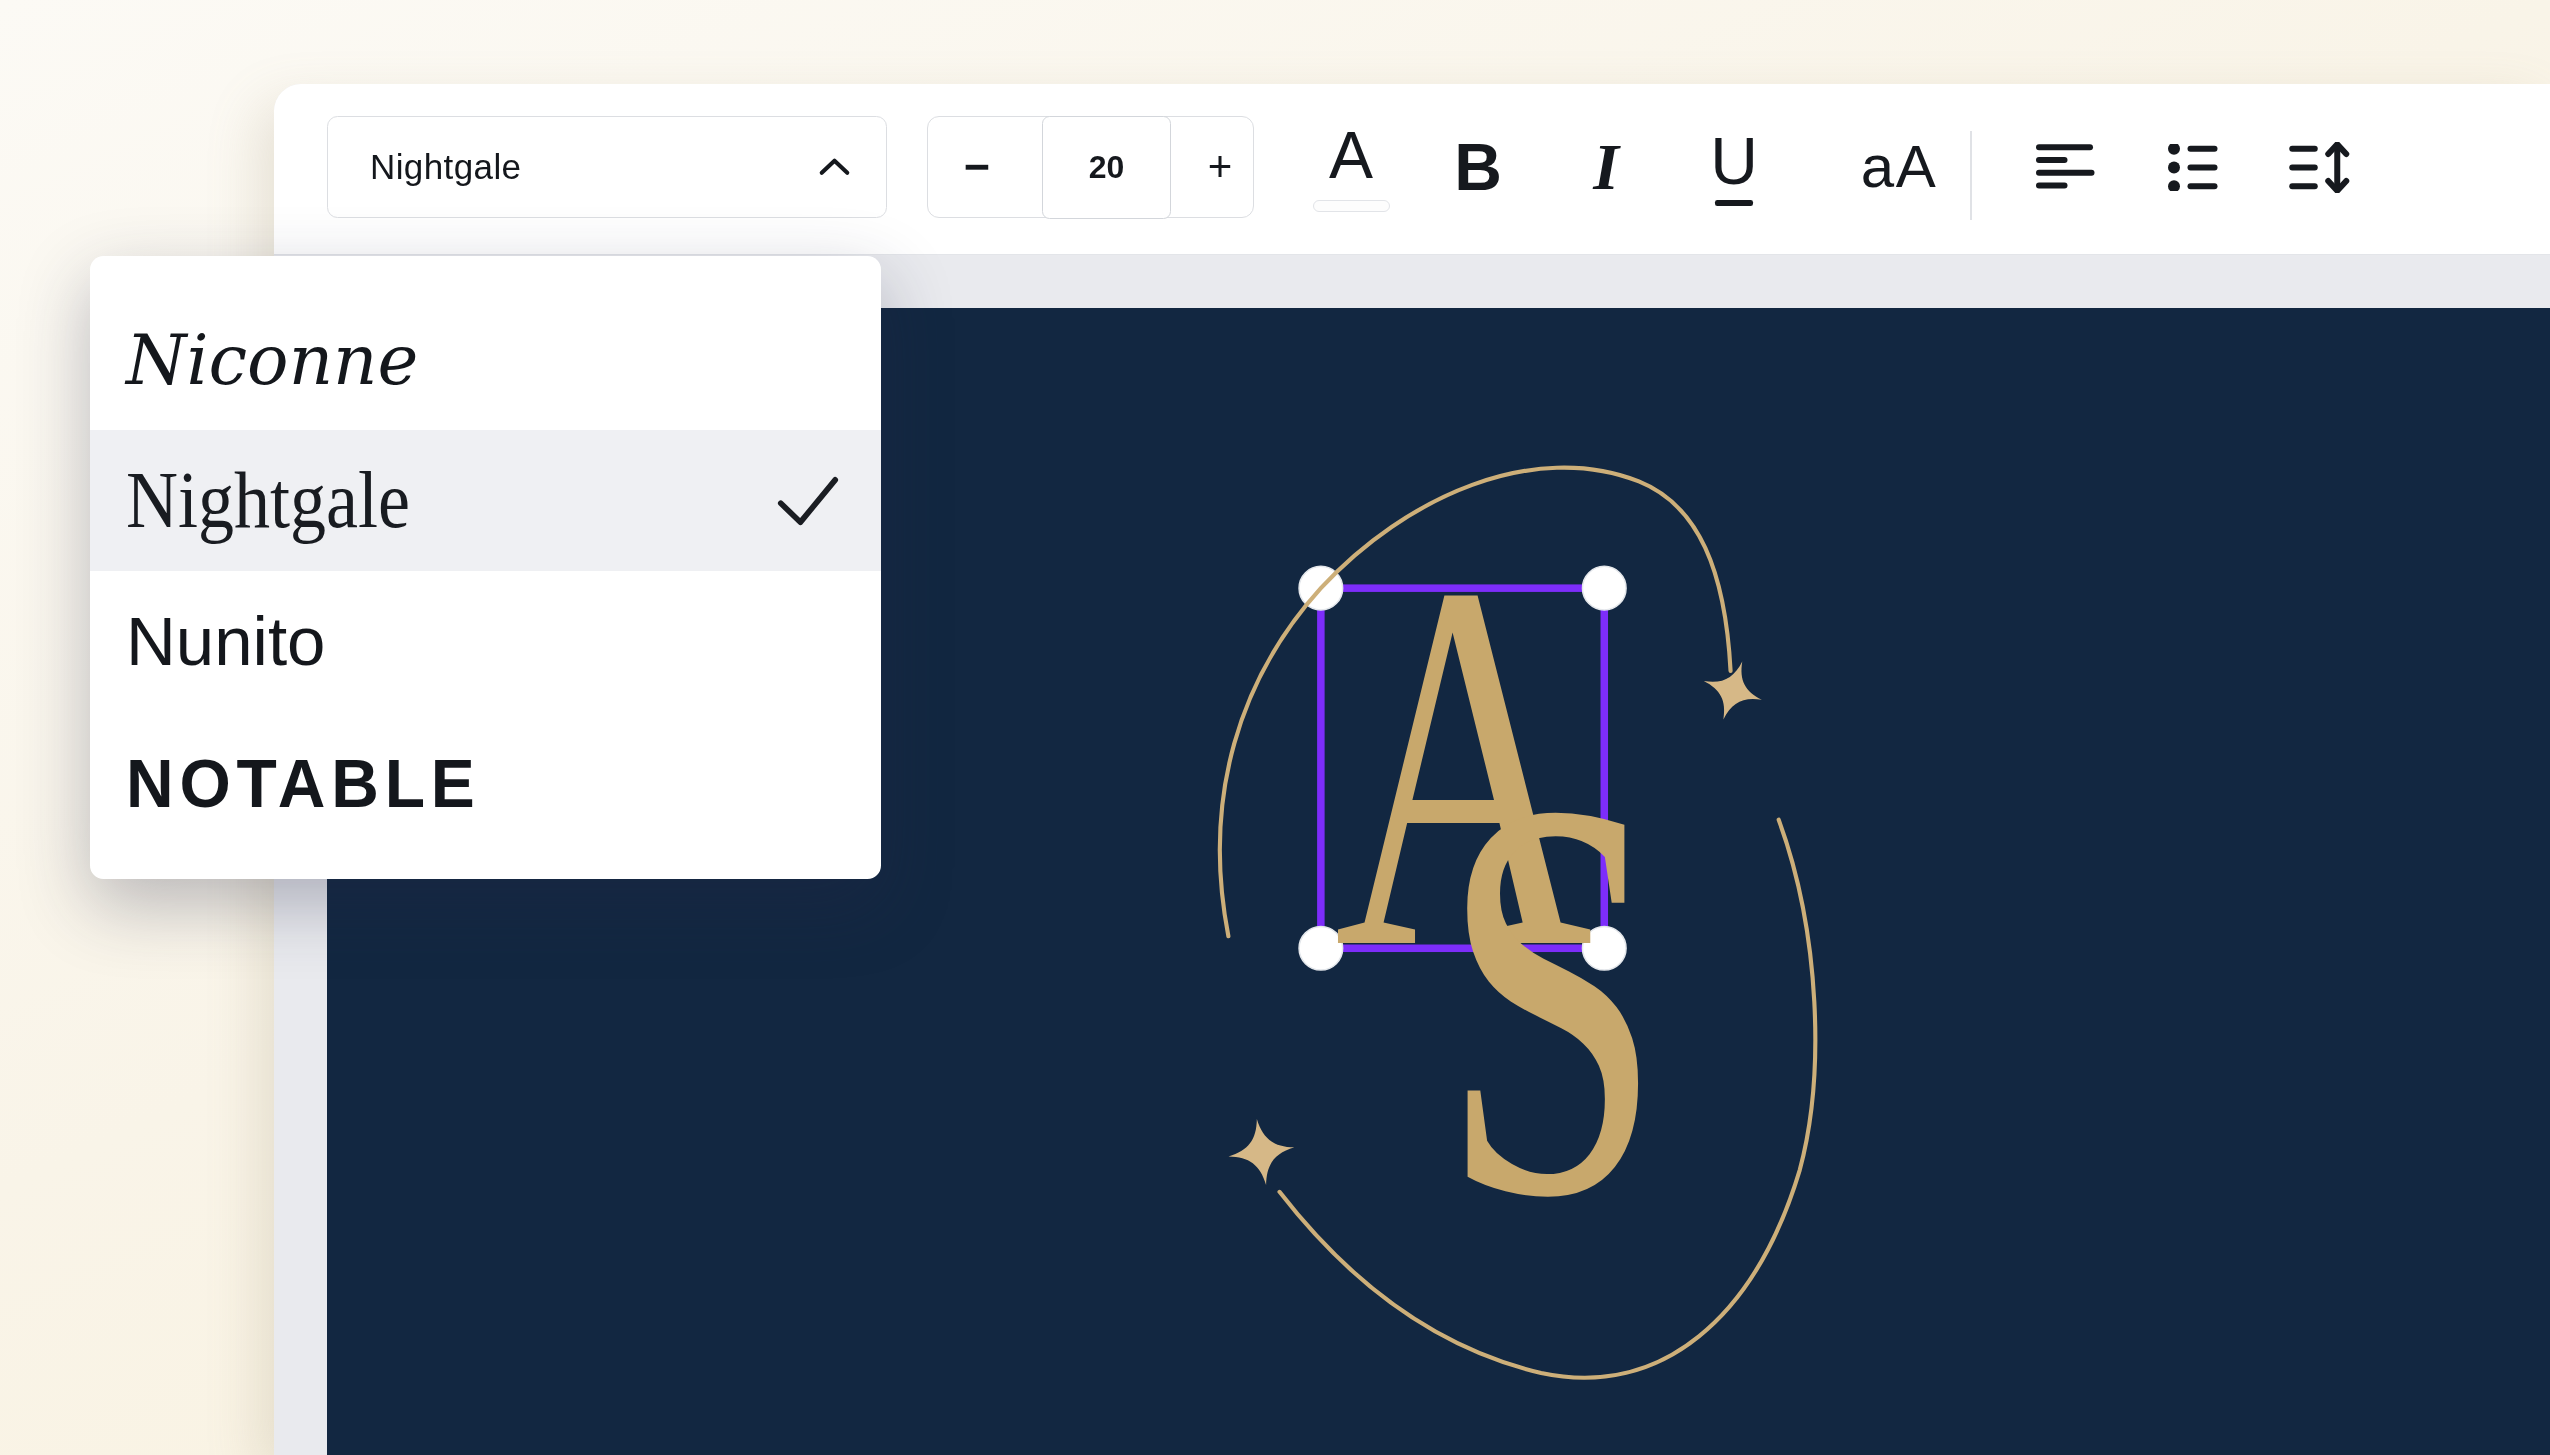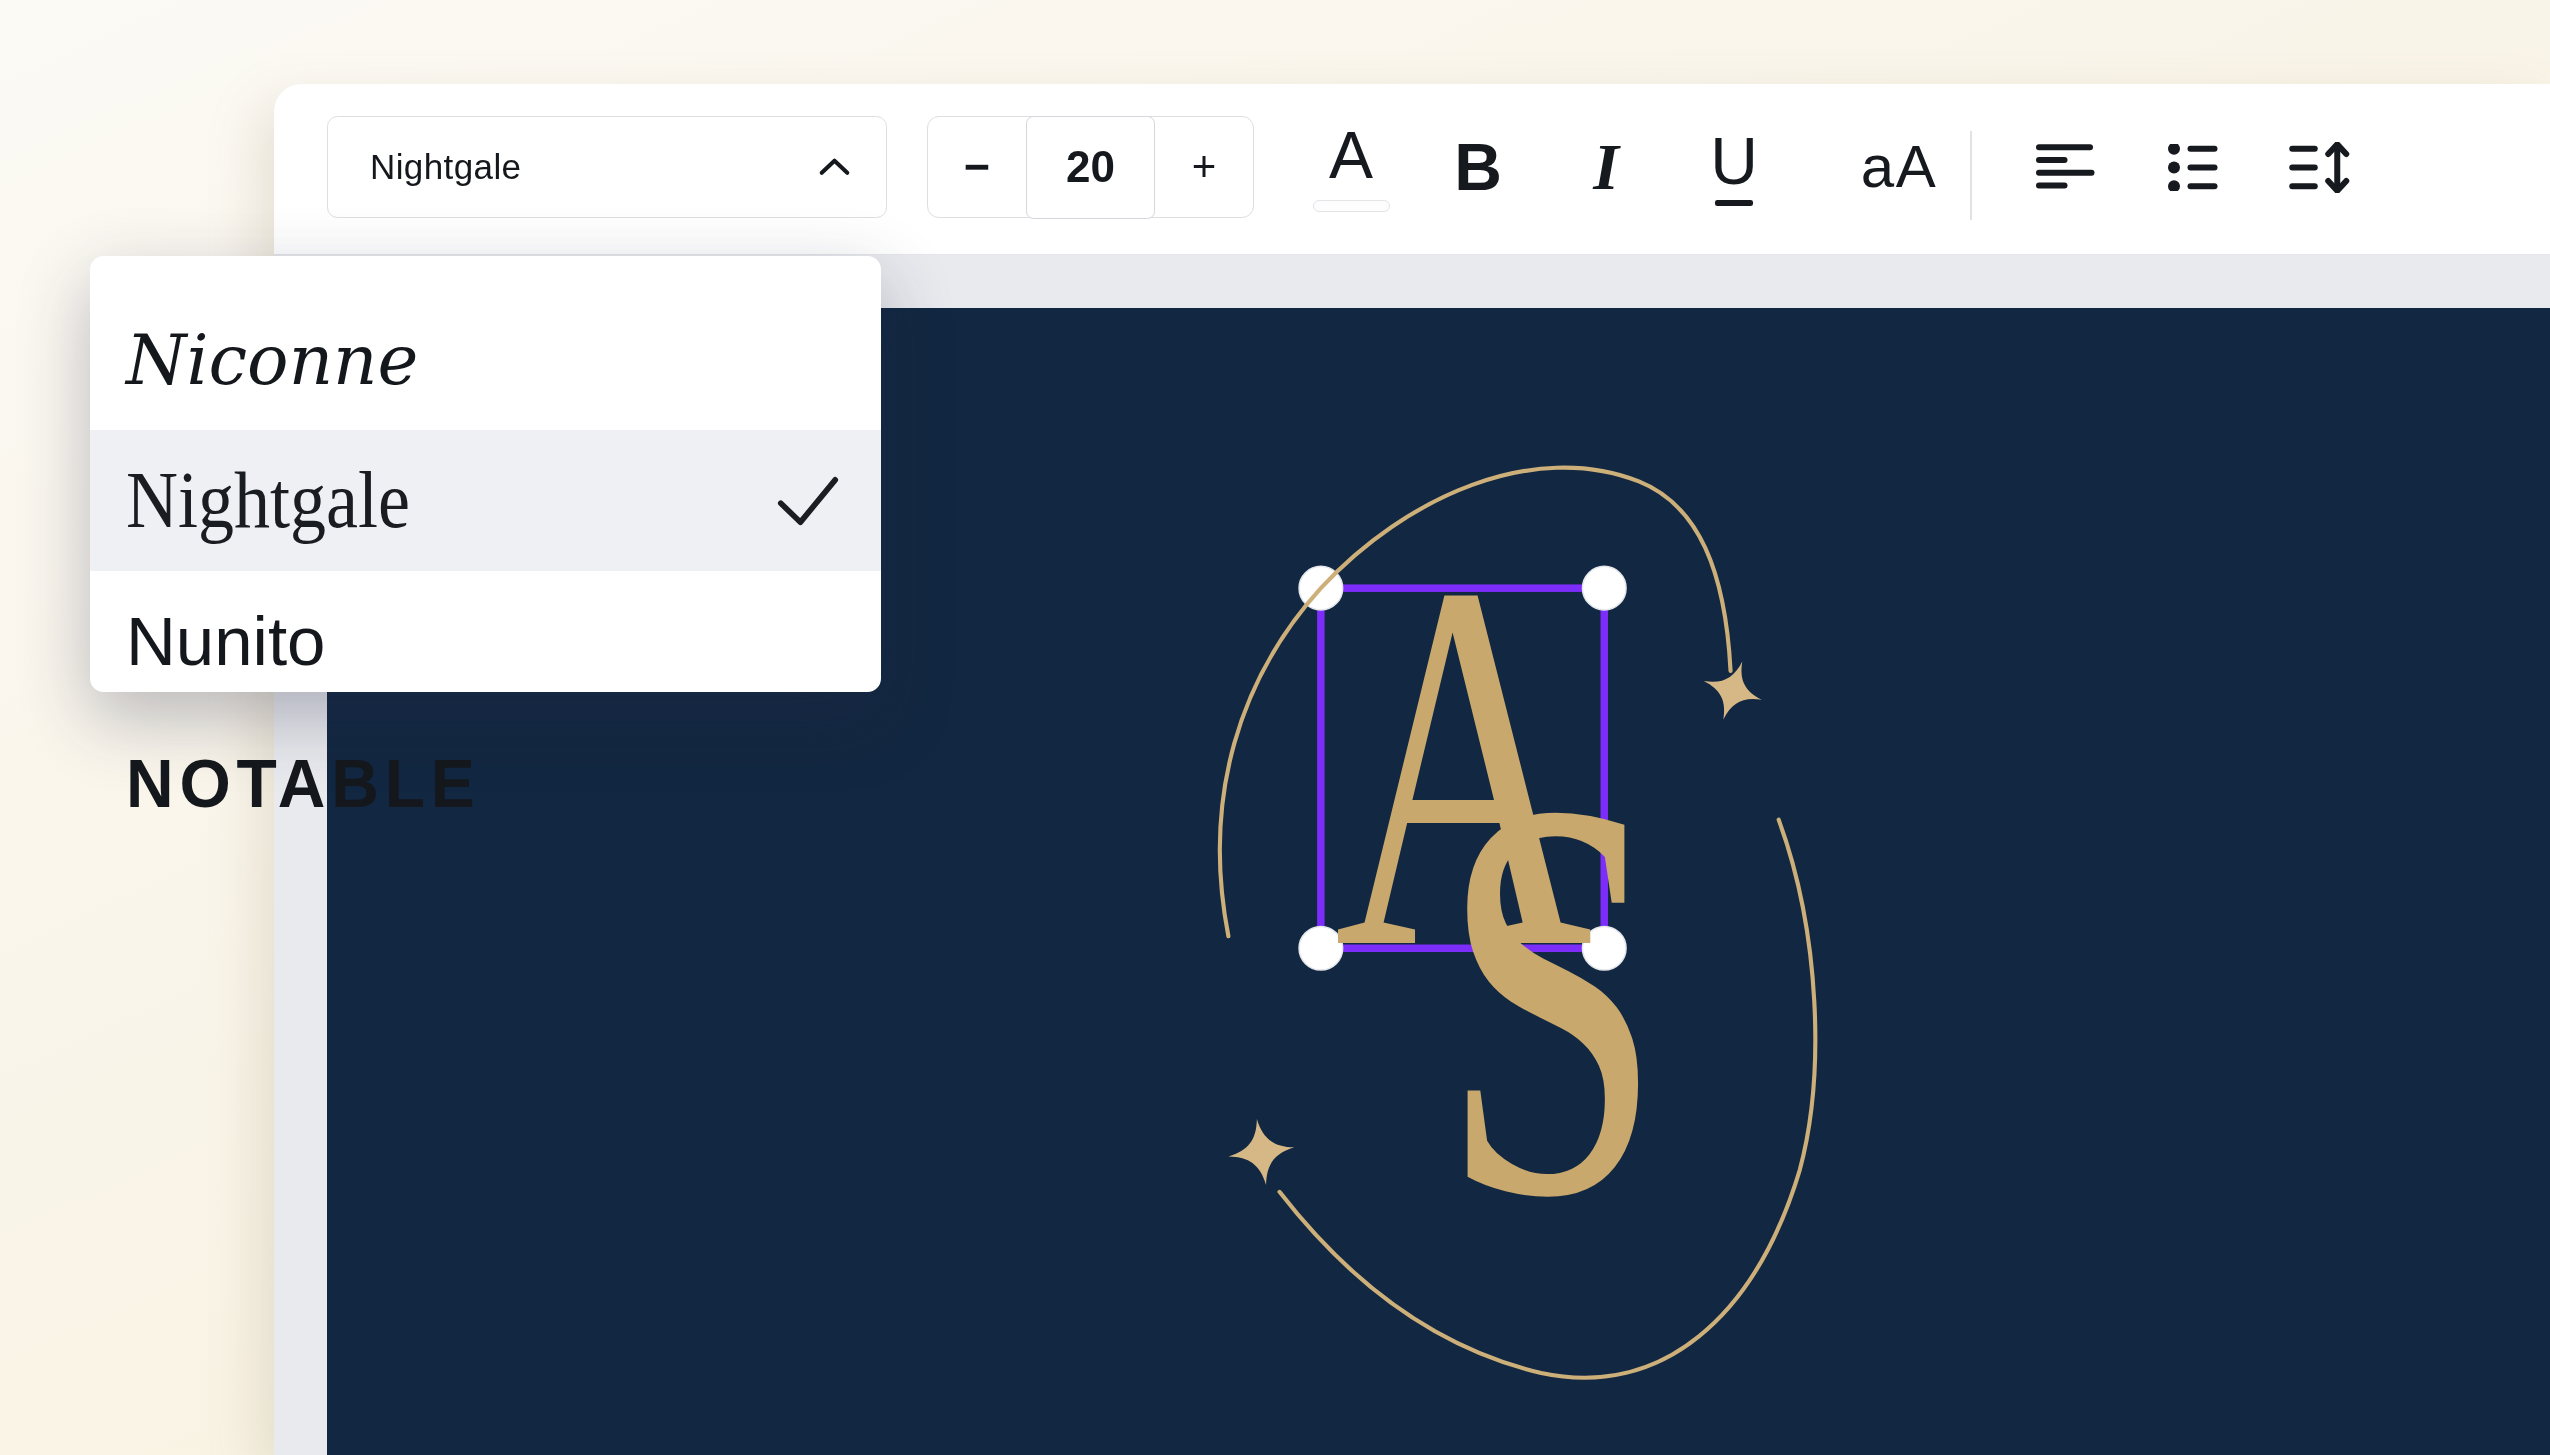--- a/index.html
+++ b/index.html
@@ -19,43 +19,43 @@
         border:1.5px solid #DCDEE2;border-radius:10.5px;display:flex;align-items:center;
         box-sizing:border-box;cursor:pointer;}
   .font-btn .label{margin-left:42px;font-size:35px;font-weight:500;letter-spacing:0.4px;color:#14171C;}
   .font-btn svg{margin-left:auto;margin-right:35px;}
 
   
   .stepper{position:absolute;left:653px;top:32px;width:327px;height:102px;box-sizing:border-box;
         border:1.5px solid #DCDEE2;border-radius:12px;display:flex;background:#fff;}
   .stepper .cell{display:flex;align-items:center;justify-content:center;}
   .step-minus{width:98px;font-size:45px;font-weight:600;}
-  .step-value{width:129px;font-size:44px;font-weight:600;box-sizing:border-box;
-        border:1.5px solid #D3D6DB;border-radius:7.5px;margin:-1.5px 0;background:#fff;}
+  .step-value{width:129px;font-size:32px;font-weight:600;box-sizing:border-box;
+        border:1.5px solid #D3D6DB;border-radius:7.5px;margin:-1.5px 16px;background:#fff;}
   .step-plus{flex:1;font-size:42px;font-weight:500;}
 
   
   .fmt-btn{position:absolute;top:32px;width:90px;height:102px;display:flex;flex-direction:column;
         align-items:center;justify-content:center;cursor:pointer;}
   .fmt-btn .glyph{font-size:66px;line-height:1;font-weight:500;color:#16191E;}
   .bold-glyph{font-weight:700 !important;}
   .italic-glyph{font-family:"Liberation Serif",serif !important;font-style:italic;font-weight:600 !important;}
   .case-glyph{font-size:60px !important;letter-spacing:1.5px;}
   .swatch{width:75px;height:9.8px;border:1.5px solid #E2E4E8;border-radius:6px;background:#FDFDFD;margin-top:12px;}
   .u-bar{width:38px;height:5.3px;background:#16191E;border-radius:2.3px;margin-top:6px;}
   .tb-divider{position:absolute;left:1696px;top:47px;width:1.5px;height:89px;background:#E0E2E6;}
   .icon-btn{position:absolute;top:32px;width:90px;height:102px;display:flex;align-items:center;
         justify-content:center;cursor:pointer;}
 
   
   .design-canvas{position:absolute;left:327px;top:308px;width:2223px;height:1147px;background:#122741;}
   .art{position:absolute;left:0;top:0;width:2550px;height:1456px;pointer-events:none;}
 
   
-  .dropdown{position:absolute;left:90px;top:256px;width:791px;height:436px;background:#fff;
+  .dropdown{position:absolute;left:90px;top:256px;width:791px;height:623px;background:#fff;
         border-radius:13.5px;box-shadow:0 25.6px 71px rgba(35,40,70,.30);padding-top:33px;box-sizing:border-box;}
   .opt{height:141px;display:flex;align-items:center;padding:0 42px 0 36px;box-sizing:border-box;cursor:pointer;}
   .opt.selected{background:#EFF0F3;}
   .opt .check{margin-left:auto;}
   .opt-niconne{font-family:"DejaVu Serif",serif;font-style:italic;font-size:69px;color:#14171C;}
   .opt-nightgale{font-family:"Liberation Serif",serif;font-size:80px;color:#191C21;
         display:inline-block;transform:scaleX(.9);transform-origin:left center;}
   .opt-notable{font-family:"Liberation Sans",sans-serif;font-weight:700;font-size:68px;
         letter-spacing:6px;color:#14171C;display:inline-block;transform:scaleX(.97);transform-origin:left center;}
   .opt-nunito{font-family:"Liberation Sans",sans-serif;font-weight:500;font-size:69px;color:#14171C;}

